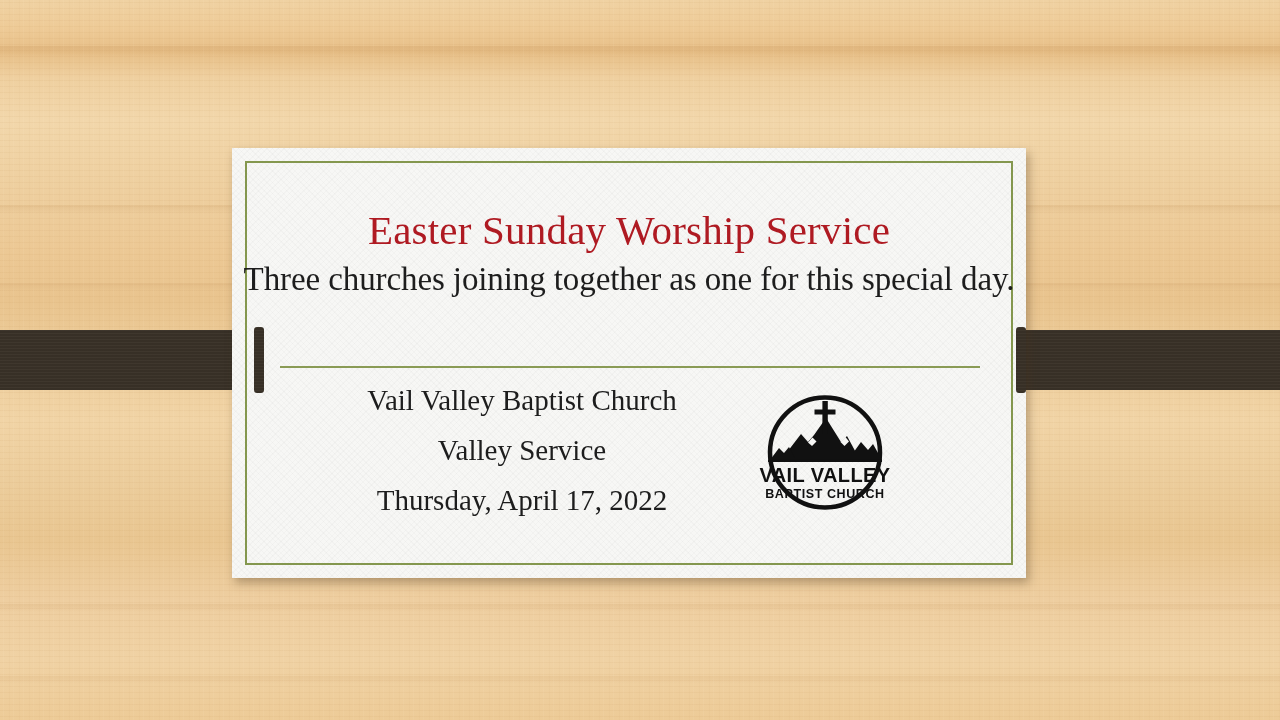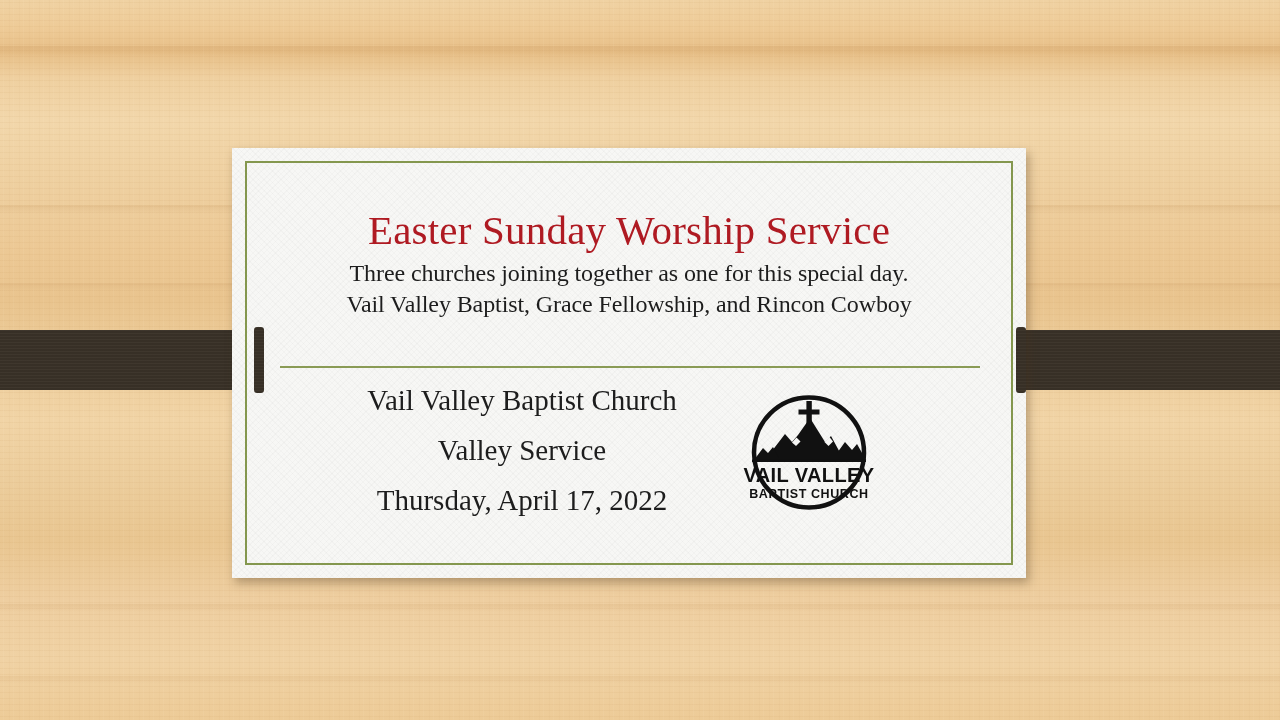--- a/index.html
+++ b/index.html
@@ -174,21 +174,21 @@
     letter-spacing: 0.2px;
   }
 
   #subtitle {
     position: absolute;
     left: 0;
     right: 0;
     top: 110px;
     text-align: center;
     font-family: "Liberation Serif", serif;
-    font-size: 24px;
+    font-size: 33px;
     line-height: 1.28;
     color: #1d1d1d;
     letter-spacing: -0.1px;
   }
   #subtitle .sub-line { display: block; }
 
   #divider {
     position: absolute;
     left: 48px;
     width: 700px;
@@ -210,21 +210,21 @@
     color: #1d1d1d;
   }
   #detail-block .detail-line {
     display: block;
     margin-bottom: 21px;
   }
 
   
   #logo {
     position: absolute;
-    left: 500px;
+    left: 516px;
     top: 246px;
     width: 154px;
     height: 120px;
   }
   #logo svg { display: block; width: 154px; height: 120px; }
 </style>
 </head>
 <body>
 
 <div id="slide">
@@ -240,21 +240,20 @@
   <div id="card">
     <div class="card-texture"></div>
     <div class="card-inner-border"></div>
 
     <div class="card-content">
 
       <div id="title">Easter Sunday Worship Service</div>
 
       <div id="subtitle">
         <span class="sub-line">Three churches joining together as one for this special day.</span>
-        <span class="sub-line">Vail Valley Baptist, Grace Fellowship, and Rincon Cowboy</span>
       </div>
 
       <div id="divider"></div>
 
       <div id="detail-block">
         <span class="detail-line">Vail Valley Baptist Church</span>
         <span class="detail-line">Valley Service</span>
         <span class="detail-line">Thursday, April 17, 2022</span>
       </div>
 

